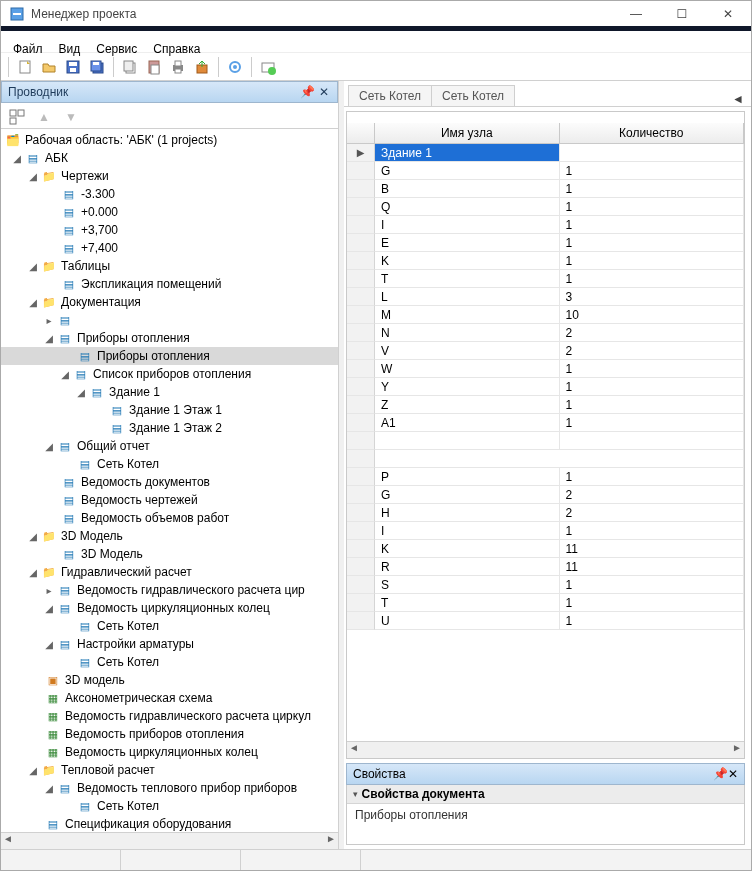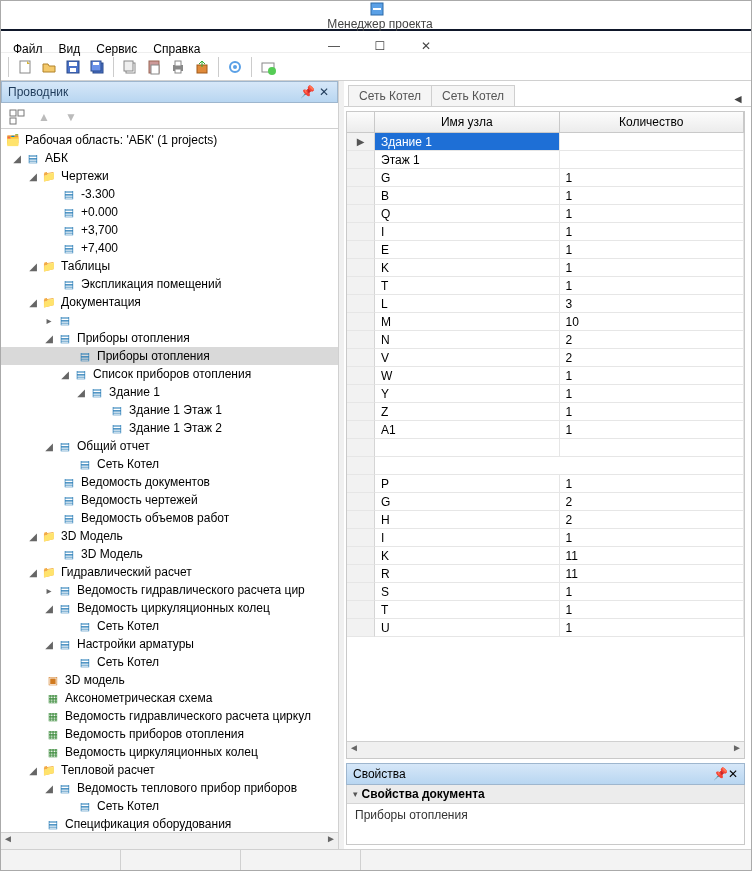--- a/index.html
+++ b/index.html
@@ -16,22 +16,21 @@
     border: 1px solid #aaa;
     overflow: hidden;
   }
   
   .titlebar {
     height: 30px;
     display: flex;
     align-items: center;
     padding: 0 0 0 8px;
     background: #fff;
-    border-bottom: 2px solid #0f172a;
-    flex-direction: column;
+    border-bottom: 5px solid #0f172a;
   }
   .titlebar .title { flex:1; color: #444; }
   .titlebar .controls { display:flex; }
   .titlebar .controls div { width:46px; height:30px; display:flex; align-items:center; justify-content:center; color:#444; }
   .titlebar .icon { width:16px; height:16px; margin-right:6px; display:flex; align-items:center; justify-content:center; }
   
   .menubar { height:22px; display:flex; align-items:center; padding: 0 4px; border-bottom:1px solid #eee; }
   .menubar span { padding: 2px 8px; cursor:default;margin-top:15px; }
   
   .toolbar { height:28px; display:flex; align-items:center; padding:0 4px; border-bottom:1px solid #d0d0d0; gap:2px; }
@@ -68,21 +67,21 @@
   .doc-orange { color:#d17a1f; }
   .label { padding:0 2px; }
   
   .tabstrip { height:26px; border-bottom:1px solid #d0d0d0; display:flex; align-items:flex-end; padding:0 4px; gap:0; overflow:hidden; }
   .tab { border:1px solid #cfcfcf; border-bottom:none; padding:3px 10px; background:#f5f5f5; color:#555; margin-right:-1px; white-space:nowrap;}
   .tab.active { background:#fff; color:#000; }
   .tabstrip .nav { margin-left:auto; display:flex; gap:2px; }
   .tabstrip .nav span { padding:0 3px; color:#444; }
   
   .grid-wrap { flex:1; display:flex; flex-direction:column; overflow:hidden; border:1px solid #c9c9c9; margin:4px 6px 4px 2px;}
-  .grid-head { display:flex; background:linear-gradient(#fcfcfc,#ececec); border-bottom:1px solid #c9c9c9; }
+  .grid-head { display:flex; background:linear-gradient(#fcfcfc,#ececec); border-bottom:1px solid #c9c9c9;margin-top:11px; }
   .grid-head .rh { width:28px; border-right:1px solid #c9c9c9;}
   .grid-head .ch { flex:1; padding:3px 6px; text-align:center; border-right:1px solid #c9c9c9;}
   .grid-body { flex:1; overflow:auto;}
   .grid-row { display:flex; height:18px;}
   .grid-row .rh { width:28px; background:#f2f2f2; border-right:1px solid #d5d5d5; border-bottom:1px solid #e6e6e6; display:flex; align-items:center; justify-content:center; color:#555; font-size:10px;}
   .grid-row .cell { flex:1; border-right:1px solid #e6e6e6; border-bottom:1px solid #e6e6e6; padding:0 6px; display:flex; align-items:center; overflow:hidden;}
   .grid-row.selected .cell.first { background:#1e6fd6; color:#fff; }
   .grid-scroll-x { height:17px; background:#f0f0f0; border-top:1px solid #d0d0d0; position:relative;}
   .grid-scroll-x::before { content:"◄"; position:absolute; left:2px; top:0; font-size:10px; color:#666;}
   .grid-scroll-x::after  { content:"►"; position:absolute; right:2px; top:0; font-size:10px; color:#666;}
@@ -413,25 +412,20 @@
         <div class="ch">Количество</div>
       </div>
       <div class="grid-body" id="grid-body">
           <div class="grid-row selected">
             <div class="rh">▶</div>
             <div class="cell first">Здание 1</div>
             <div class="cell"></div>
           </div>
           <div class="grid-row">
             <div class="rh"></div>
-            <div class="cell first">Этаж 1</div>
-            <div class="cell"></div>
-          </div>
-          <div class="grid-row">
-            <div class="rh"></div>
             <div class="cell first">G</div>
             <div class="cell">1</div>
           </div>
           <div class="grid-row">
             <div class="rh"></div>
             <div class="cell first">B</div>
             <div class="cell">1</div>
           </div>
           <div class="grid-row">
             <div class="rh"></div>

